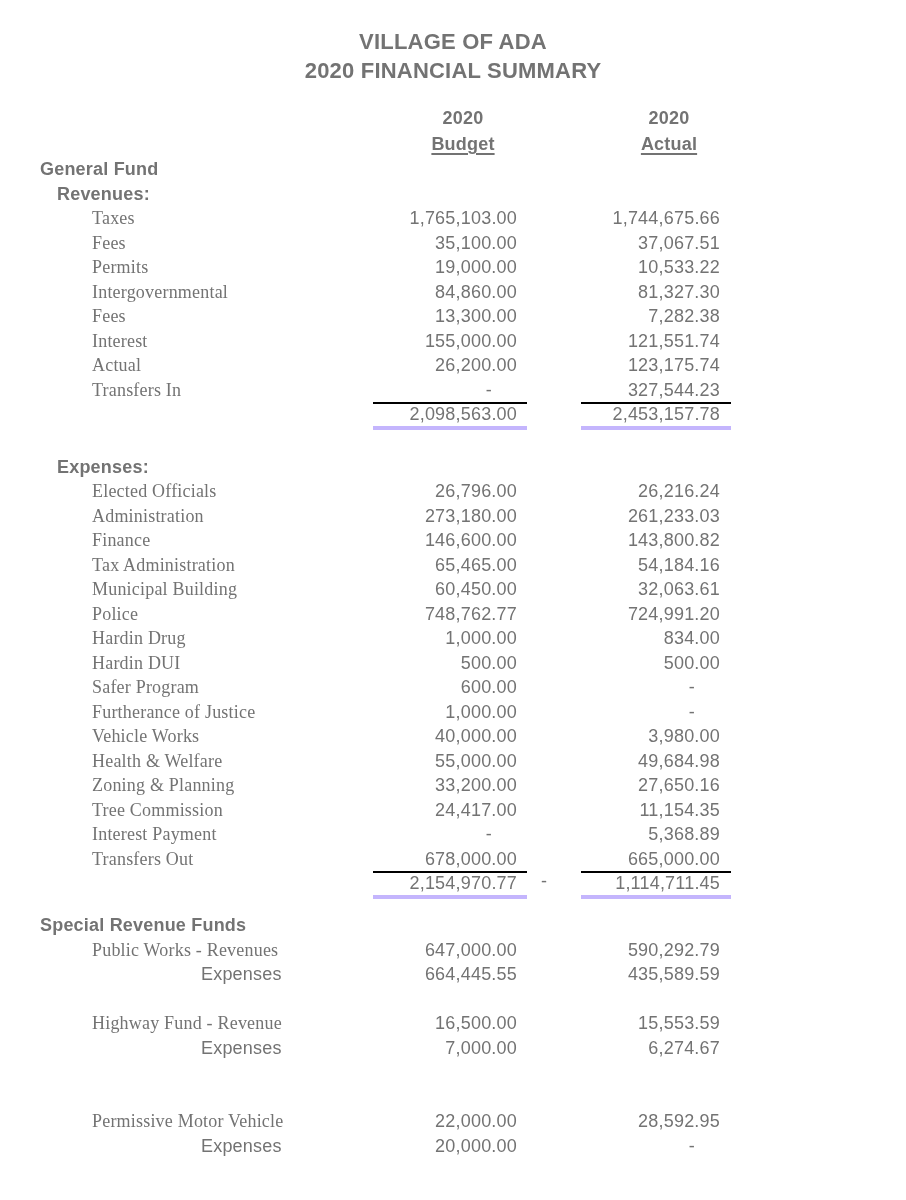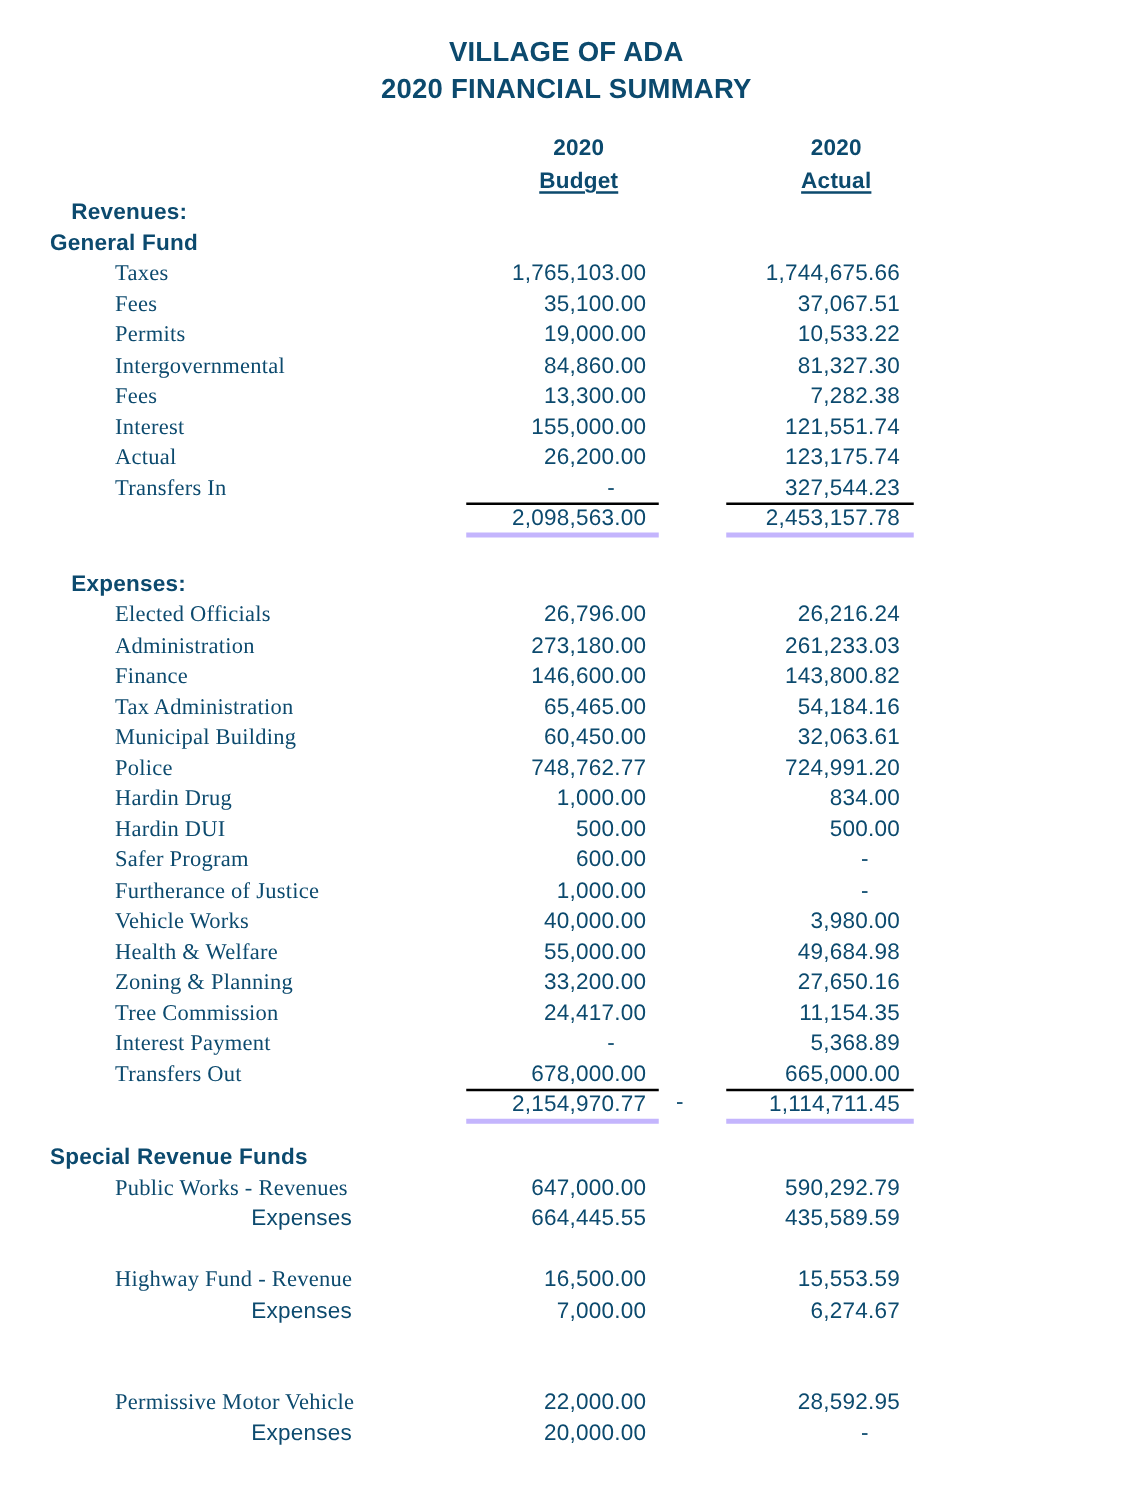--- a/index.html
+++ b/index.html
@@ -1,20 +1,20 @@
 <!DOCTYPE html>
 <html><head>
 <meta charset="utf-8">
 <style>
   html,body{margin:0;padding:0;background:#fff;}
   .page{
     position:relative;
     width:906px;height:1200px;
     background:#ffffff;
-    color:#0c4a6e;
+    color:#737373;
     font-family:"Liberation Sans","DejaVu Sans",sans-serif;
     font-size:18px;
     letter-spacing:0.2px;
     overflow:hidden;
     box-sizing:border-box;
     padding-top:27px;
   }
   .title{
     text-align:center;
     font-weight:bold;
@@ -79,24 +79,24 @@
     <div class="c-actual">2020</div>
   </div>
 
   <div class="row hdr">
     <div class="c-budget"><span class="underlined">Budget</span></div>
     <div class="c-actual"><span class="underlined">Actual</span></div>
   </div>
 
   <div id="tbody">
       <div class="row">
+        <div class="lbl lvl0">General Fund</div>
+      </div>
+      <div class="row">
         <div class="lbl lvl1">Revenues:</div>
-      </div>
-      <div class="row">
-        <div class="lbl lvl0">General Fund</div>
       </div>
       <div class="row">
         <div class="lbl lvl2">Taxes</div>
         <div class="c-budget">1,765,103.00</div>
         <div class="c-actual">1,744,675.66</div>
       </div>
       <div class="row">
         <div class="lbl lvl2">Fees</div>
         <div class="c-budget">35,100.00</div>
         <div class="c-actual">37,067.51</div>

